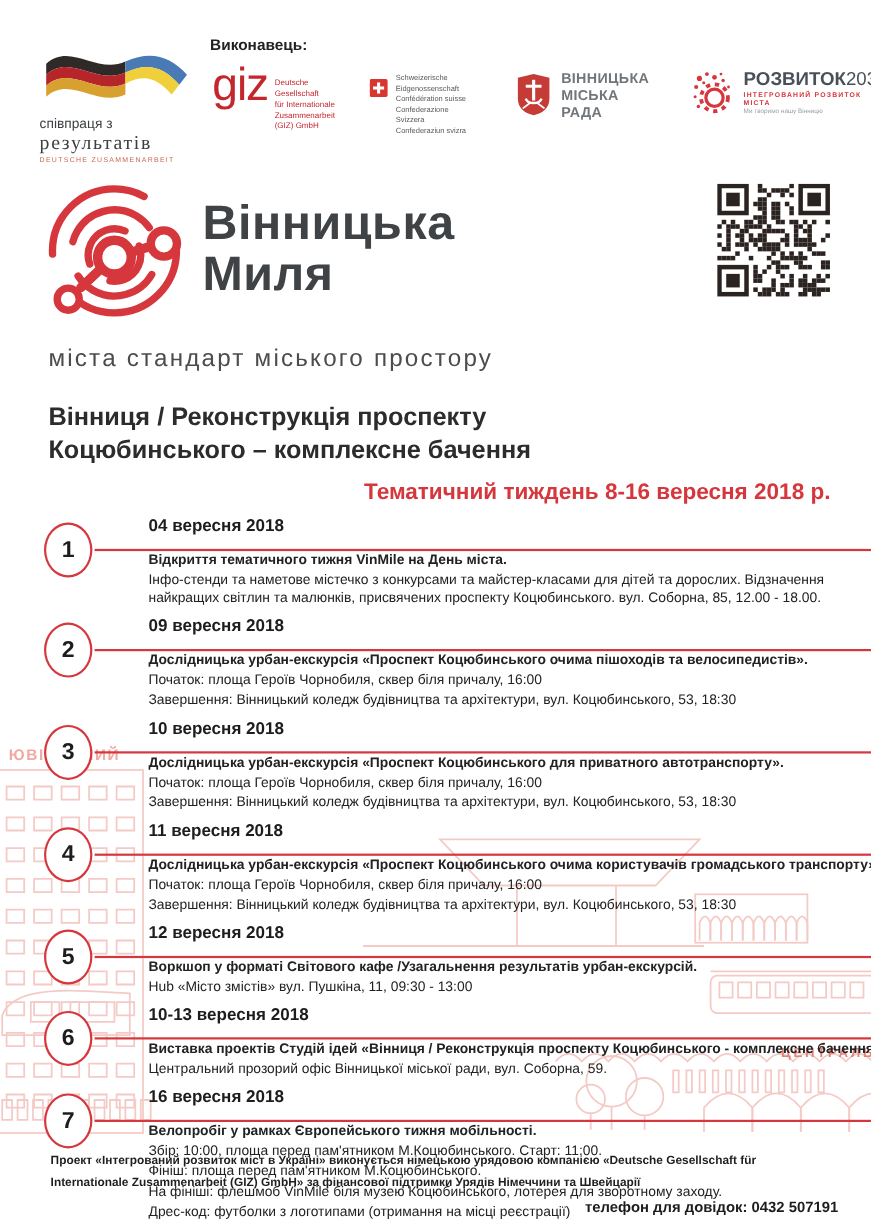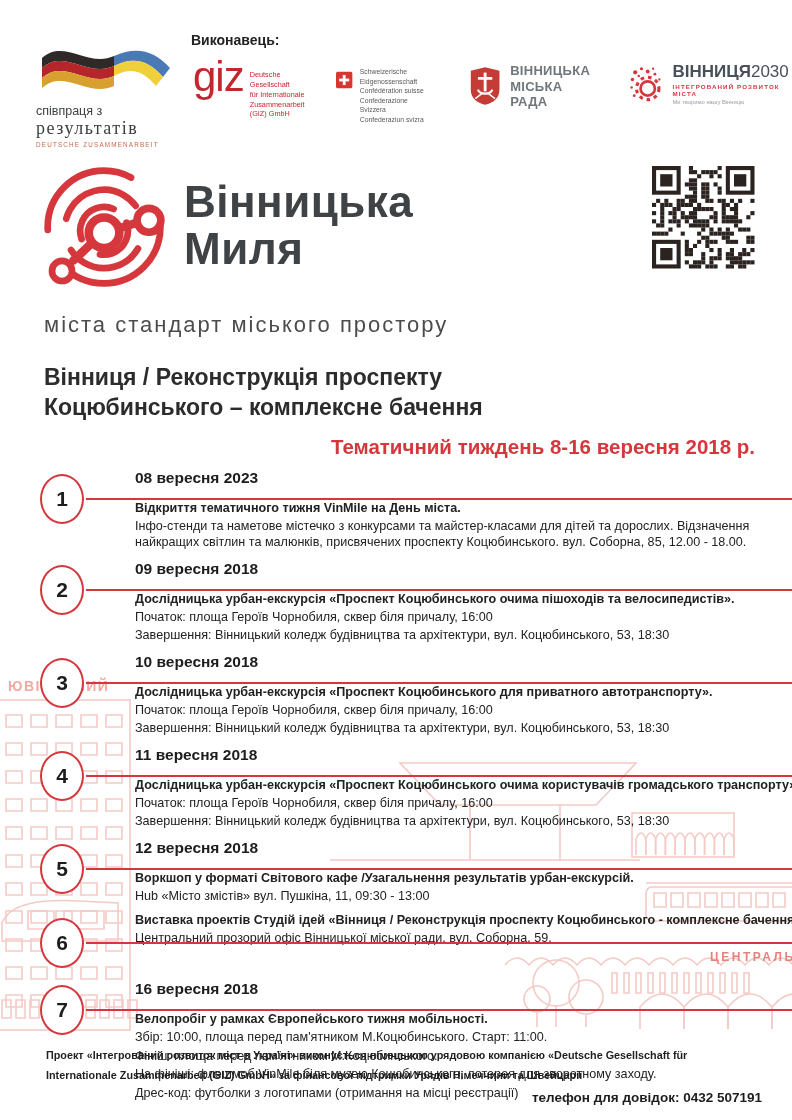--- a/index.html
+++ b/index.html
@@ -246,21 +246,21 @@
                 <circle cx="5" cy="16" r="1.9"></circle>
               <circle cx="12" cy="12" r="1.4"></circle>
                 <circle cx="28" cy="4" r="1.3"></circle>
               <circle cx="4" cy="25" r="1.4"></circle>
                 <circle cx="30" cy="10" r="1.6"></circle>
               <circle cx="7" cy="34" r="1.6"></circle>
                 <circle cx="35" cy="16" r="1.3"></circle>
             </g>
           </svg>
           <div class="vin2030-txt">
-            <div class="vin2030-title"><span class="b">ВІННИЦЯ</span><span>2030</span></div>
+            <div class="vin2030-title"><span class="b">РОЗВИТОК</span><span>2030</span></div>
             <div class="vin2030-sub">ІНТЕГРОВАНИЙ РОЗВИТОК МІСТА</div>
             <div class="vin2030-tag">Ми творимо нашу Вінницю</div>
           </div>
         </div>
       </div>
     </div>
   </div>
 
   <div class="brand layer">
     <svg width="130" height="128" viewBox="0 0 134 134">
@@ -503,21 +503,21 @@
     <div>Вінниця / Реконструкція проспекту</div>
     <div>Коцюбинського – комплексне бачення</div>
   </div>
 
   <div class="week-heading layer">Тематичний тиждень 8-16 вересня 2018 р.</div>
 
   <div class="events">
     <div class="event">
       <div class="num">1</div>
       <div class="redline"></div>
-      <p class="date">08 вересня 2023</p>
+      <p class="date">04 вересня 2018</p>
       <div class="body">
           <p class="etitle">Відкриття тематичного тижня VinMile на День міста.</p>
           <p class="eline">Інфо-стенди та наметове містечко з конкурсами та майстер-класами для дітей та дорослих. Відзначення найкращих світлин та малюнків, присвячених проспекту Коцюбинського. вул. Соборна, 85, 12.00 - 18.00.</p>
         </div>
     </div>
 
     <div class="event">
       <div class="num">2</div>
       <div class="redline"></div>
       <p class="date">09 вересня 2018</p>
@@ -556,20 +556,21 @@
       <p class="date">12 вересня 2018</p>
       <div class="body">
           <p class="etitle">Воркшоп у форматі Світового кафе /Узагальнення результатів урбан-екскурсій.</p>
           <p class="eline">Hub «Місто змістів» вул. Пушкіна, 11, 09:30 - 13:00</p>
         </div>
     </div>
 
     <div class="event">
       <div class="num">6</div>
       <div class="redline"></div>
+      <p class="date">10-13 вересня 2018</p>
       <div class="body">
           <p class="etitle">Виставка проектів Студій ідей «Вінниця / Реконструкція проспекту Коцюбинського - комплексне бачення».</p>
           <p class="eline">Центральний прозорий офіс Вінницької міської ради, вул. Соборна, 59.</p>
         </div>
     </div>
 
     <div class="event">
       <div class="num">7</div>
       <div class="redline"></div>
       <p class="date">16 вересня 2018</p>

